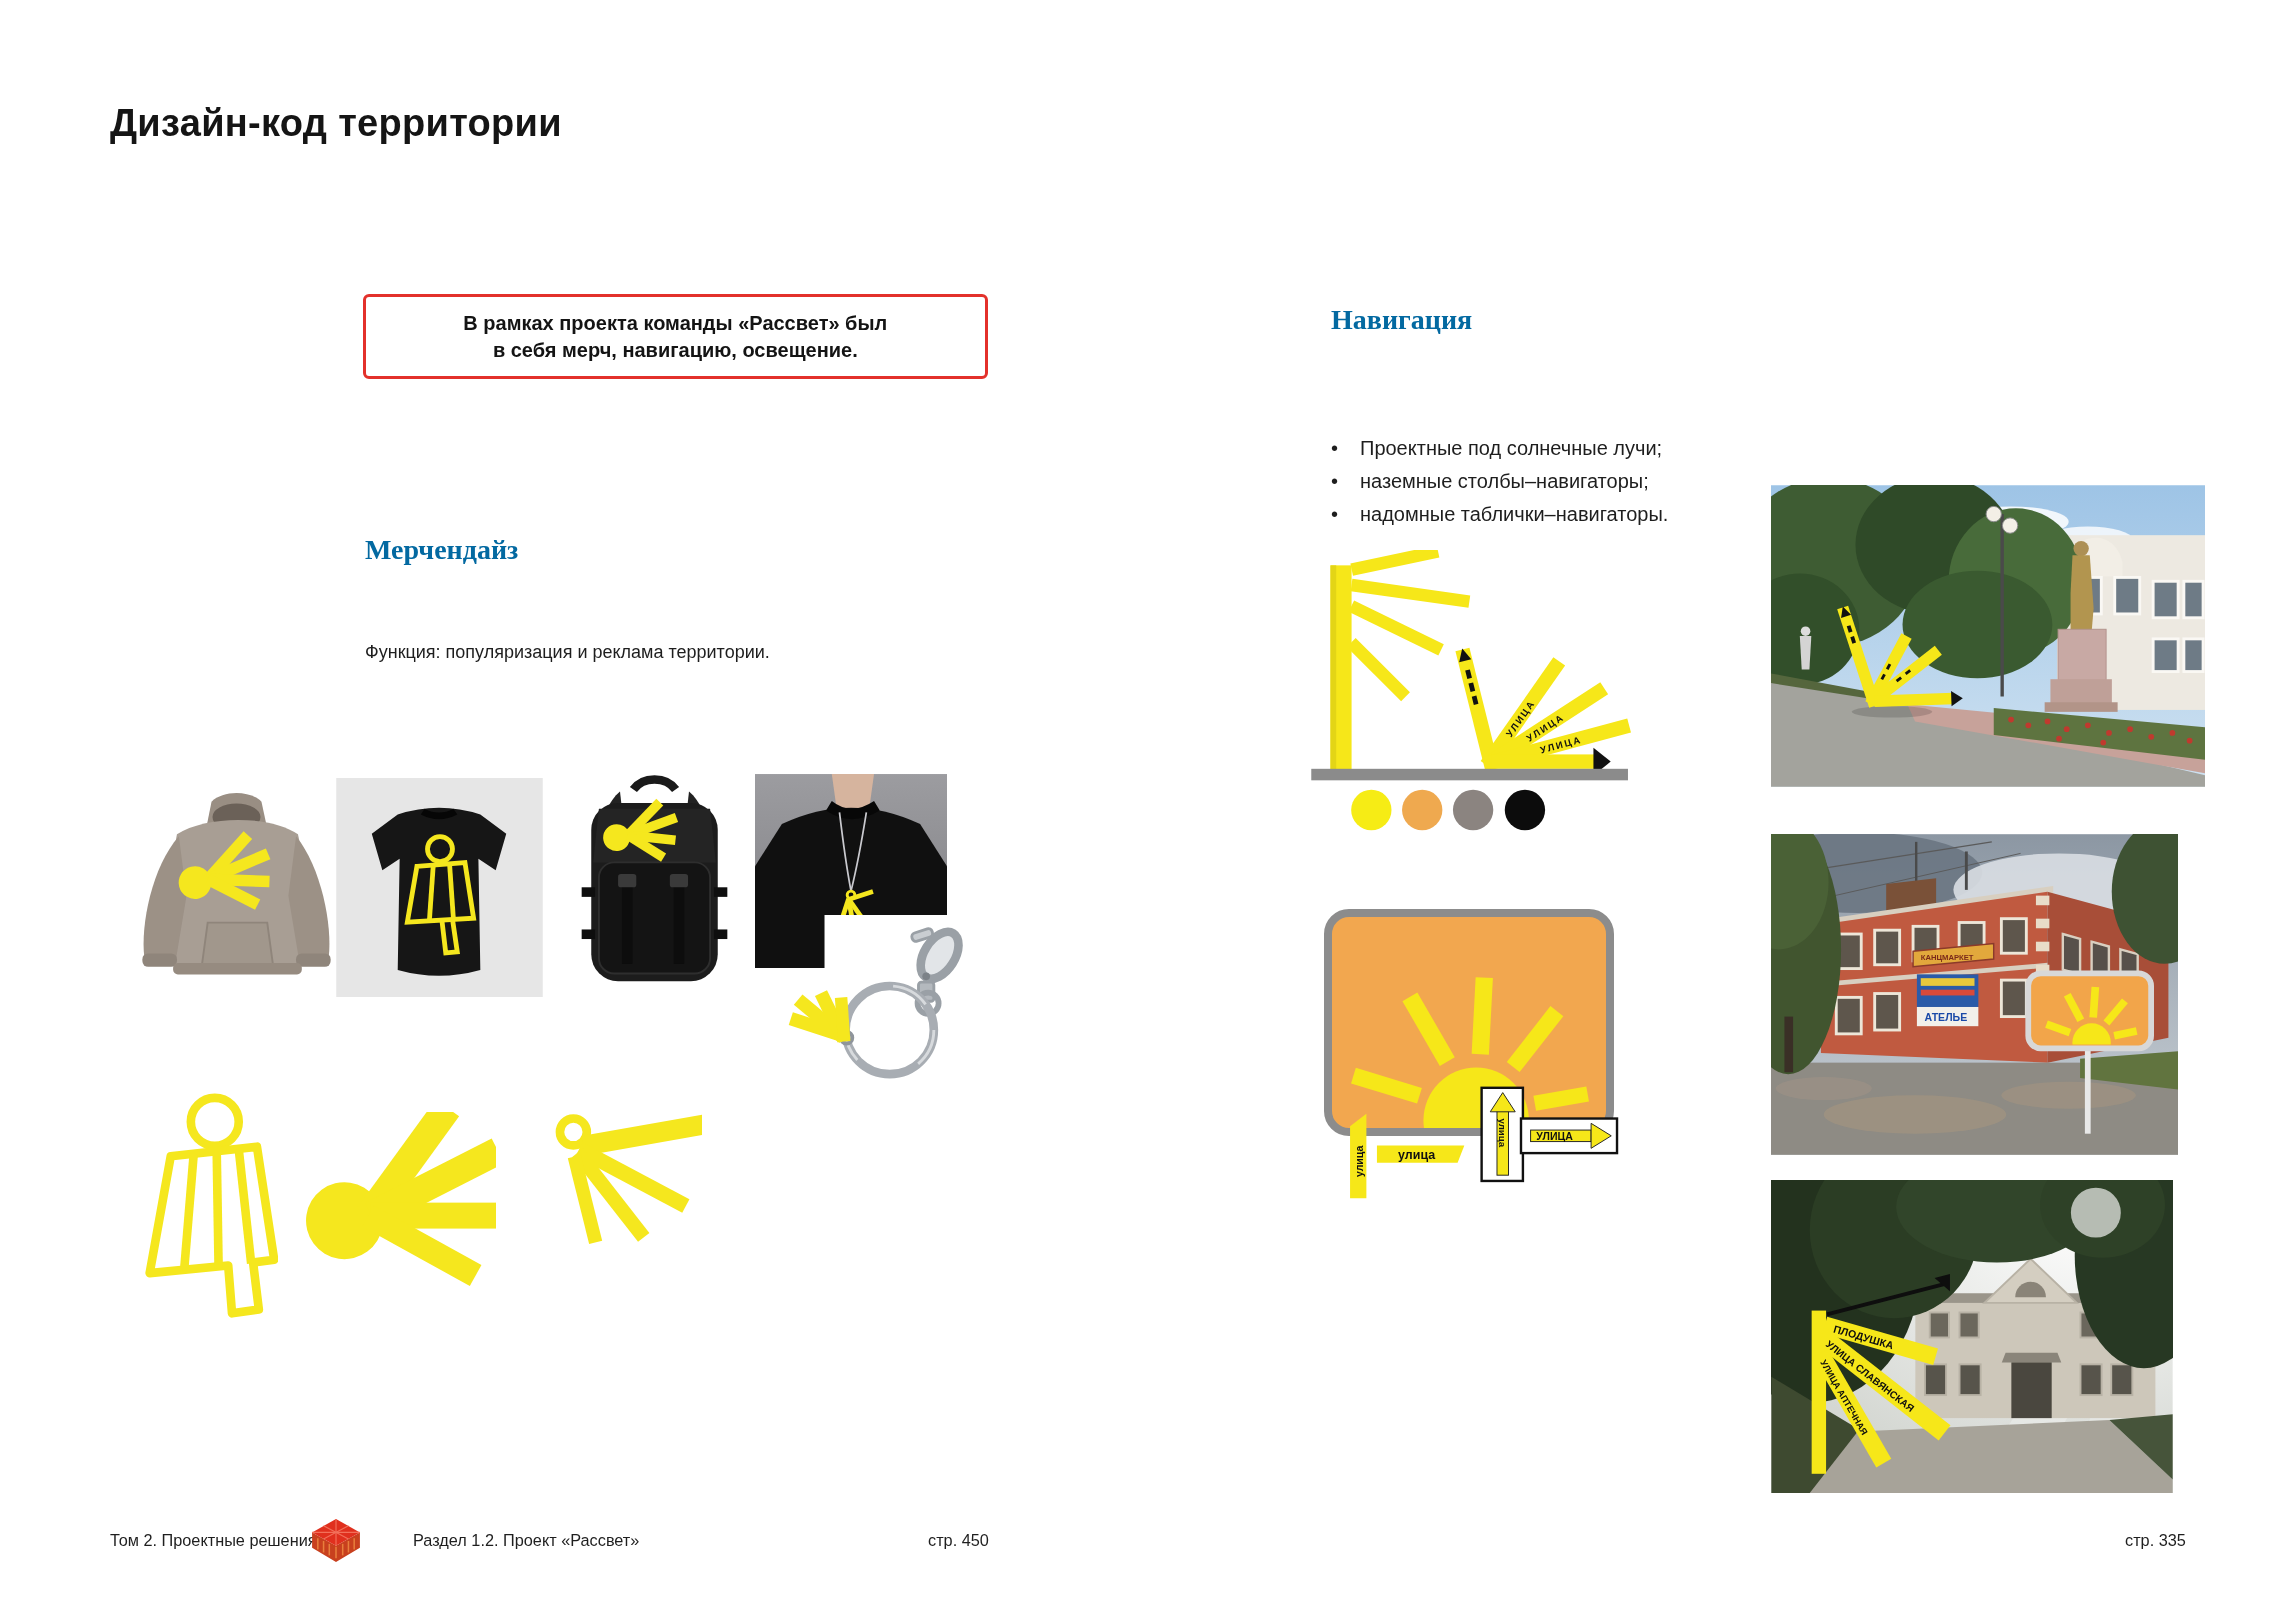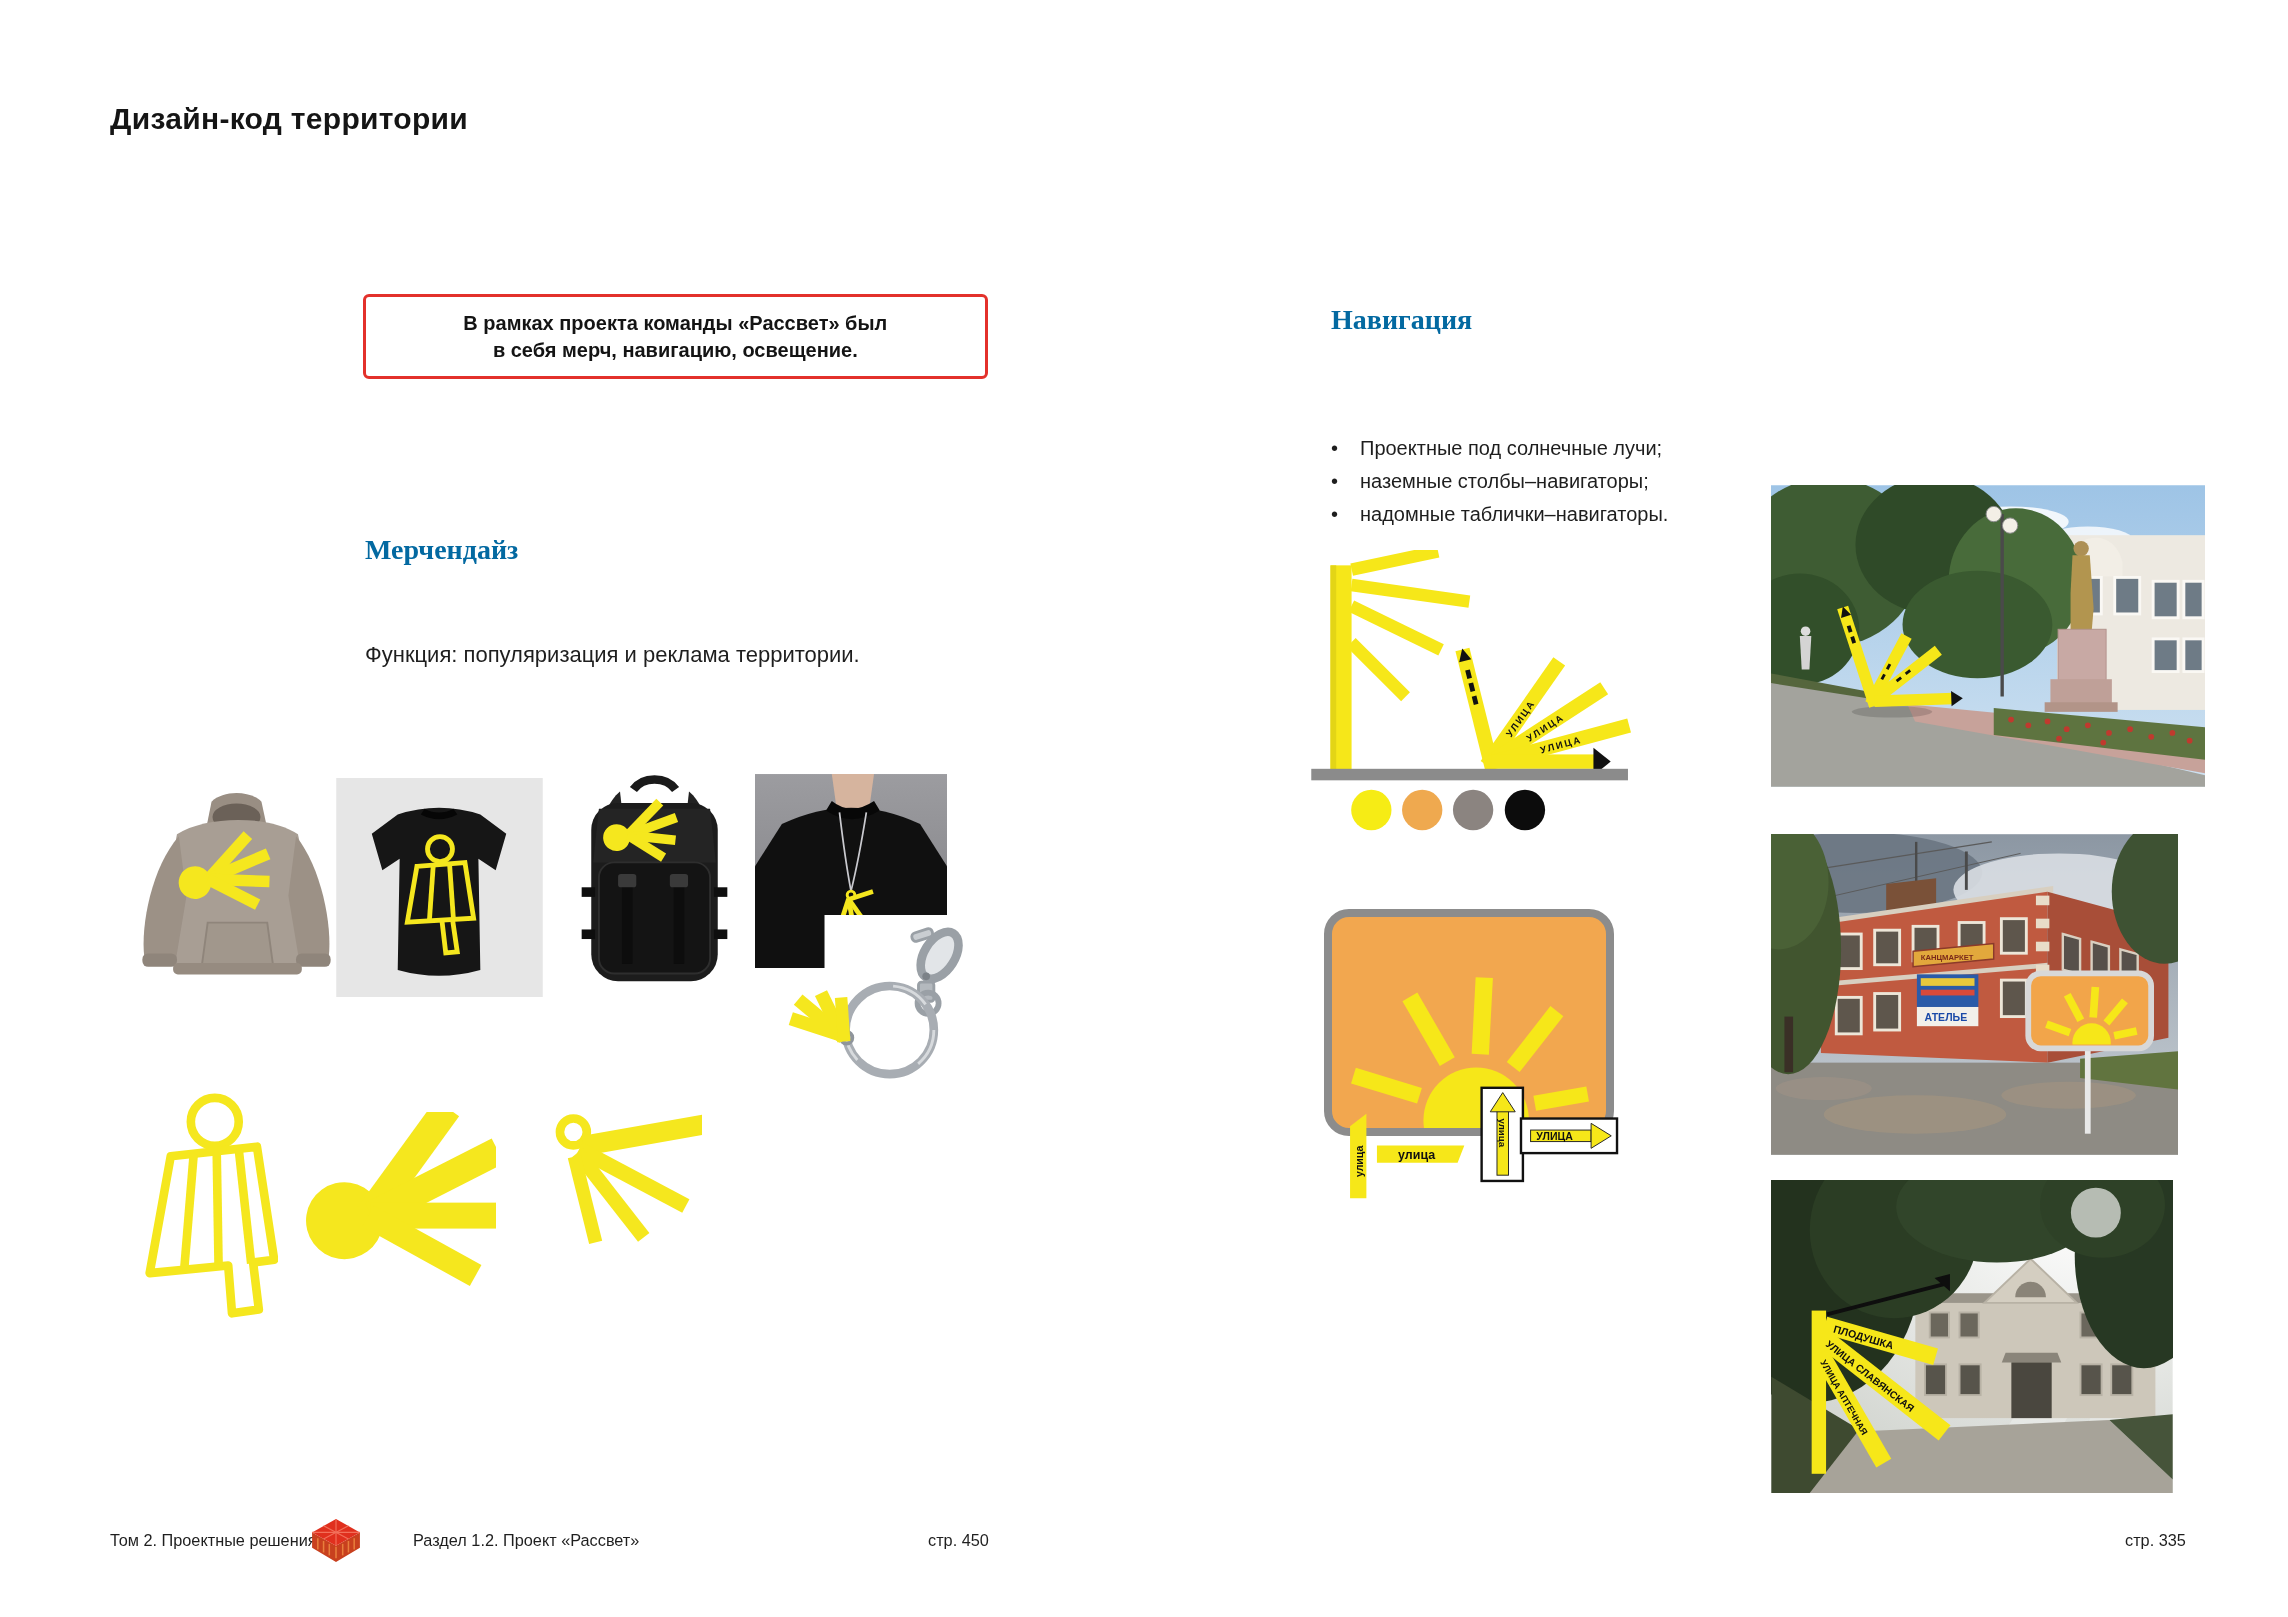--- a/index.html
+++ b/index.html
@@ -1,21 +1,21 @@
 <!DOCTYPE html>
 <html><head>
 <meta charset="utf-8">
 <style>
   html,body{margin:0;padding:0;background:#ffffff;}
   body{width:2288px;height:1618px;position:relative;overflow:hidden;
        font-family:"Liberation Sans",sans-serif;color:#1a1a1a;}
   .abs{position:absolute;}
-  .page-title{font-size:30px;font-weight:800;letter-spacing:0.3px;color:#151515;}
+  .page-title{font-size:38px;font-weight:800;letter-spacing:0.3px;color:#151515;}
   .h2{font-size:28px;font-weight:800;color:#0369a1;font-family:Liberation Serif, serif;}
-  .body-text{font-size:22px;color:#1e1e1e;}
+  .body-text{font-size:18px;color:#1e1e1e;}
   .intro-box{border:3.8px solid #E3312B;border-radius:6px;text-align:center;
              font-size:20px;font-weight:700;line-height:27px;color:#141414;
              padding:12.5px 3.8px;}
   .bullet-row{display:flex;font-size:20px;line-height:33px;color:#1e1e1e;}
   .bullet-mark{width:29px;flex:0 0 29px;}
   .footer-text{font-size:16.3px;color:#1f1f1f;}
   .orange-plate{background:#F2A74F;border:8.6px solid #8C8C8C;border-radius:25px;}
   svg{display:block;}
   .svg-text{font-family:"Liberation Sans",sans-serif;}
 </style>

